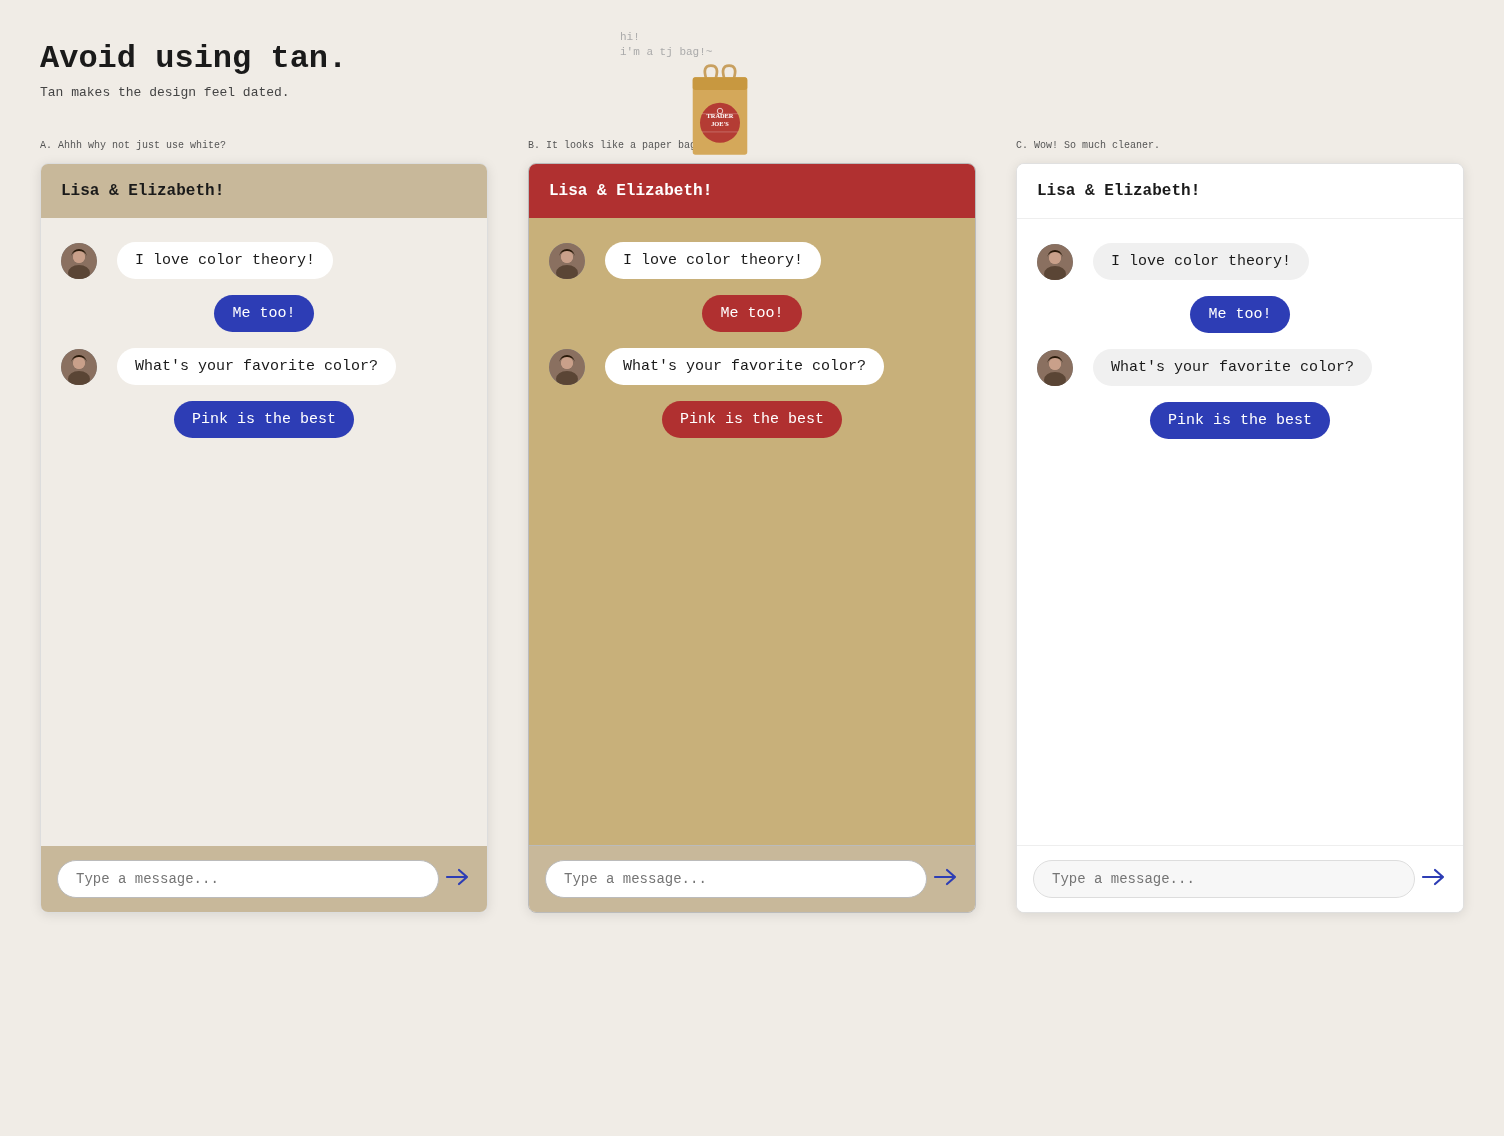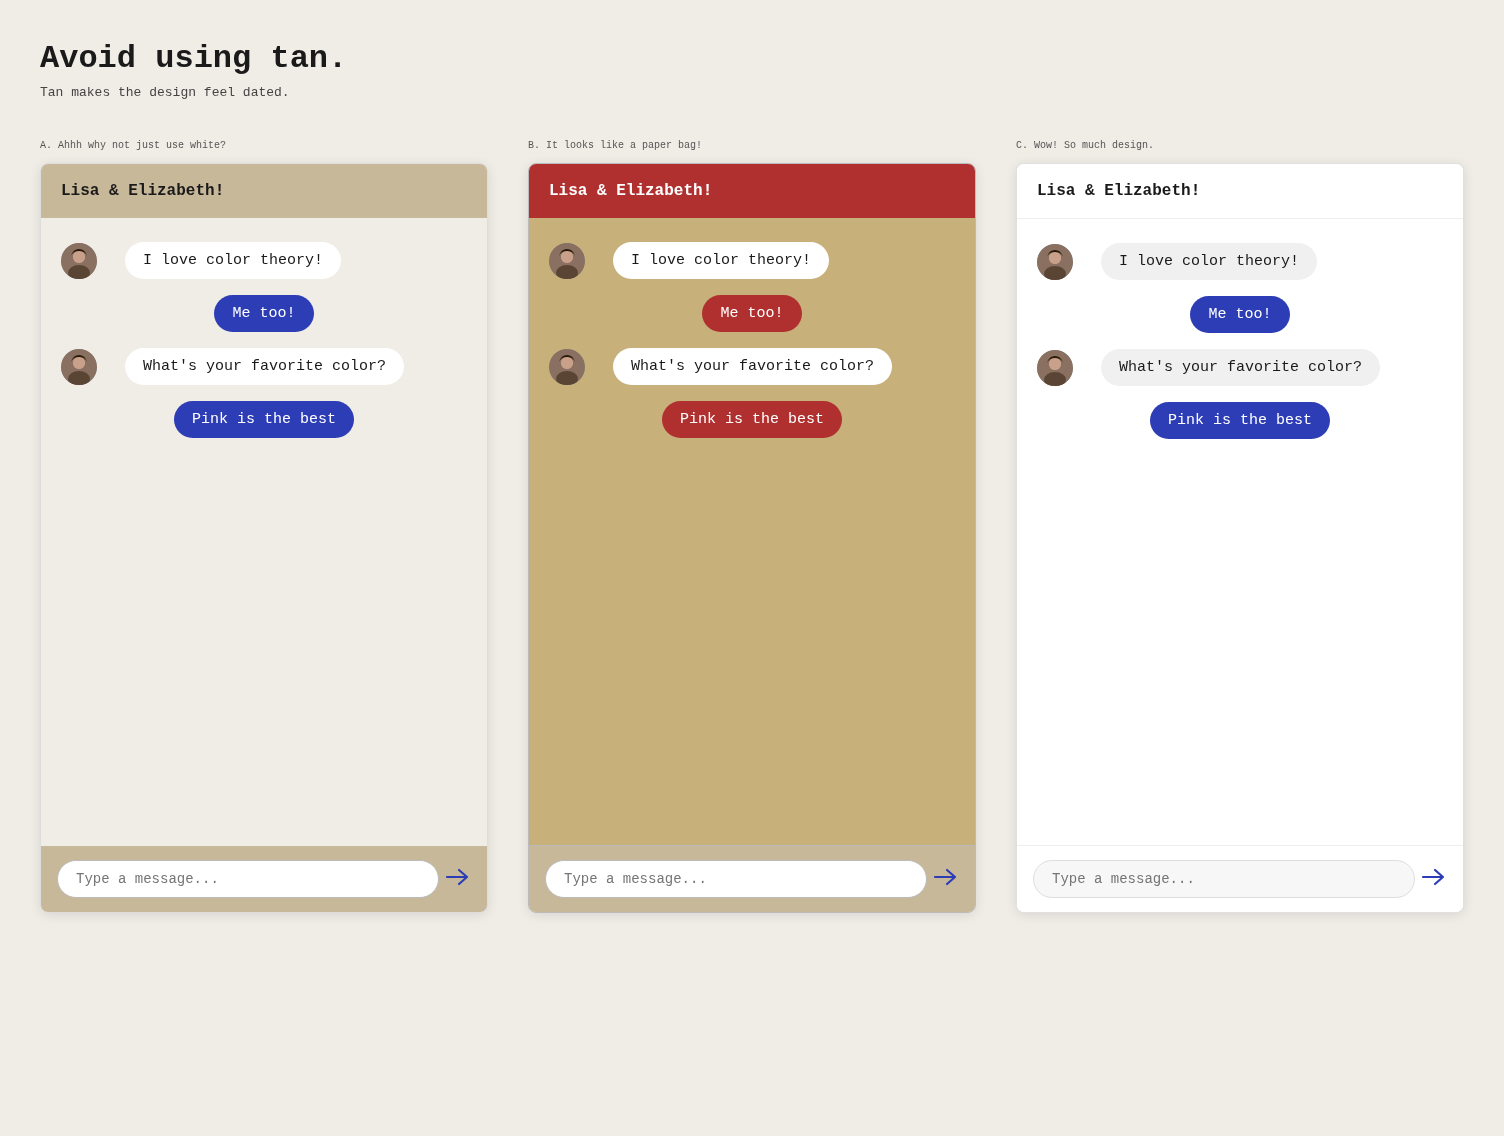--- a/index.html
+++ b/index.html
@@ -88,21 +88,21 @@
       font-size: 14px;
       font-family: 'Courier New', Courier, monospace;
       background: white;
       outline: none;
     }
 
     
     .msg-row {
       display: flex;
       align-items: flex-end;
-      gap: 28px;
+      gap: 20px;
     }
 
     .msg-row.right {
       justify-content: center;
     }
 
     .avatar {
       width: 36px;
       height: 36px;
       border-radius: 50%;
@@ -237,20 +237,45 @@
   </style>
 </head>
 <body>
 
 <div>
 
   <div class="header-area">
     <h1 class="page-title">Avoid using tan.</h1>
     <p class="page-subtitle">Tan makes the design feel dated.</p>
 
+    <div class="tj-float">
+      <div class="tj-text">
+        <span>hi!</span><br>
+        <span>i'm a tj bag!~</span>
+      </div>
+      
+      <svg class="tj-bag-shape" viewBox="0 0 80 110" xmlns="http://www.w3.org/2000/svg">
+
+        <path d="M25 20 Q20 5 30 5 Q40 5 35 20" fill="none" stroke="#c8a060" stroke-width="3" stroke-linecap="round"></path>
+        <path d="M45 20 Q40 5 50 5 Q60 5 55 20" fill="none" stroke="#c8a060" stroke-width="3" stroke-linecap="round"></path>
+
+        <rect x="10" y="18" width="60" height="85" rx="3" ry="3" fill="#d4a85a"></rect>
+
+        <rect x="10" y="18" width="60" height="14" rx="3" ry="3" fill="#c89840"></rect>
+
+        <circle cx="40" cy="68" r="22" fill="#b03030" opacity="0.9"></circle>
+        <text x="40" y="63" text-anchor="middle" fill="white" font-size="7" font-weight="bold" font-family="serif">TRADER</text>
+        <text x="40" y="72" text-anchor="middle" fill="white" font-size="7" font-weight="bold" font-family="serif">JOE'S</text>
+
+        <line x1="20" y1="58" x2="60" y2="58" stroke="white" stroke-width="0.5" opacity="0.5"></line>
+        <line x1="20" y1="78" x2="60" y2="78" stroke="white" stroke-width="0.5" opacity="0.5"></line>
+
+        <circle cx="40" cy="55" r="3" fill="none" stroke="white" stroke-width="0.8"></circle>
+      </svg>
+    </div>
   </div>
 
   <div class="comparisons-row" id="comparisons-row">
 
   <div class="comparison-col optA">
         <div class="comparison-label">A. Ahhh why not just use white?</div>
         <div class="chat-window">
           <div class="chat-header" style="background-color: rgb(200, 184, 154); color: rgb(26, 26, 26);">Lisa &amp; Elizabeth!</div>
           <div class="chat-body" style="background-color: rgb(240, 236, 230);">
             <div class="msg-row ">
@@ -334,21 +359,21 @@
           </div>
           <div class="chat-footer" style="background-color: rgb(200, 184, 154);">
             <input class="chat-input" type="text" placeholder="Type a message..." style="">
             <div style="cursor: pointer;"><svg width="28" height="28" viewBox="0 0 28 28" xmlns="http://www.w3.org/2000/svg">
     <path d="M4 14 L24 14 M16 7 L24 14 L16 21" stroke="#2d3db5" stroke-width="2.2" stroke-linecap="round" stroke-linejoin="round" fill="none"></path>
   </svg></div>
           </div>
         </div>
       </div>
       <div class="comparison-col optC">
-        <div class="comparison-label">C. Wow! So much design.</div>
+        <div class="comparison-label">C. Wow! So much cleaner.</div>
         <div class="chat-window">
           <div class="chat-header" style="background-color: rgb(255, 255, 255); color: rgb(26, 26, 26);">Lisa &amp; Elizabeth!</div>
           <div class="chat-body" style="background-color: rgb(255, 255, 255);">
             <div class="msg-row ">
               <div class="avatar">
                 <svg viewBox="0 0 36 36" xmlns="http://www.w3.org/2000/svg">
     <circle cx="18" cy="18" r="18" fill="#8a7060"></circle>
     <circle cx="18" cy="14" r="6" fill="#c9a08a"></circle>
     <ellipse cx="18" cy="30" rx="11" ry="8" fill="#5a4535"></ellipse>
     <circle cx="18" cy="14" r="6" fill="#c9a08a"></circle>

